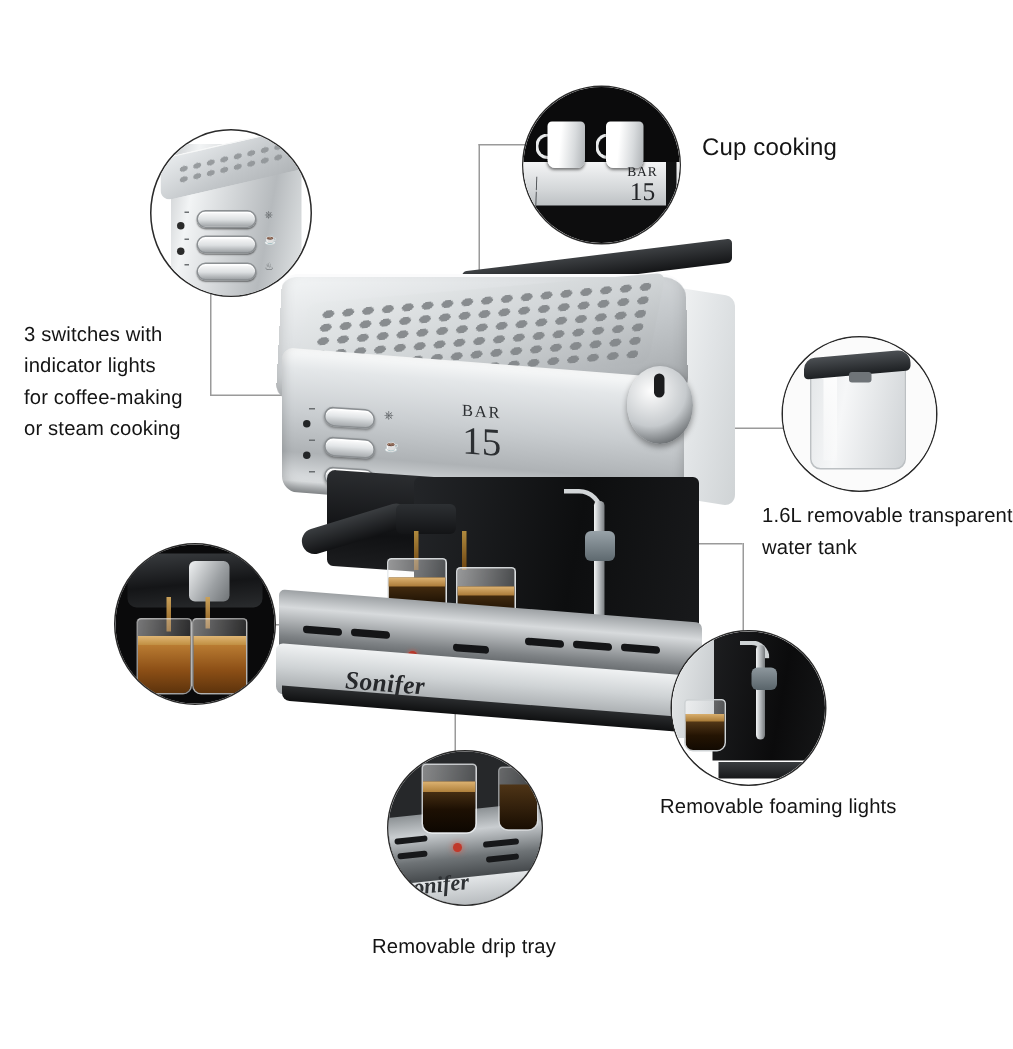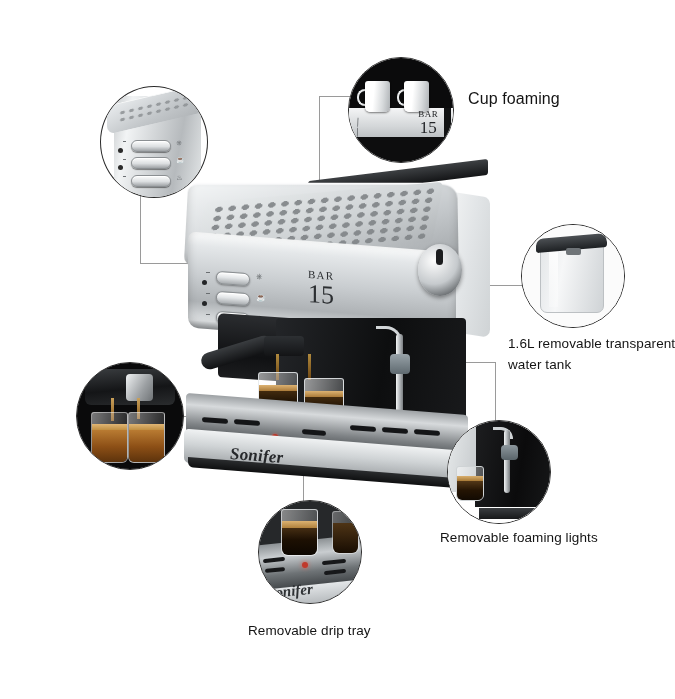--- a/index.html
+++ b/index.html
@@ -518,20 +518,24 @@
       <div class="sw" style="left:28%; top:64%;"></div>
       <div class="led" style="left:16%; top:71%;"></div>
       <div class="swtick" style="left:21%; top:65%;"></div>
       <div class="swicon" style="left:71%; top:63%;">☕</div>
 
       <div class="sw" style="left:28%; top:80%;"></div>
       <div class="swtick" style="left:21%; top:81%;"></div>
       <div class="swicon" style="left:71%; top:79%;">♨</div>
     </div>
   </div>
+  <div class="label" style="left:16px; top:212px; width:160px;">3 switches with
+indicator lights
+for coffee-making
+or steam cooking</div>
 
   <div class="callout" id="co-cupwarmer" style="left:348px; top:57px; width:106px; height:106px;">
     <div class="inner">
       <div class="darktop"></div>
       <div class="platform"></div>
       <div class="lowerdark"></div>
 
       <div class="cw-handle" style="left:8%;"></div>
       <div class="cw-cup" style="left:15%;"></div>
 
@@ -539,21 +543,21 @@
       <div class="cw-cup" style="left:53%;"></div>
 
       <div class="blackstrip"></div>
       <div class="gauge">——</div>
       <div class="bar15">
         <span class="b">BAR</span>
         <span class="n">15</span>
       </div>
     </div>
   </div>
-  <div class="label" style="left:468px; top:88px; width:190px; font-size:16px;">Cup foaming</div>
+  <div class="label" style="left:468px; top:88px; width:190px; font-size:16px;">Cup cooking</div>
 
   <div class="callout" id="co-tank" style="left:521px; top:224px; width:104px; height:104px;">
     <div class="inner">
       <div class="tank"></div>
       <div class="sheen"></div>
       <div class="lid"></div>
       <div class="latch"></div>
     </div>
   </div>
   <div class="label" style="left:508px; top:333px; width:175px;">1.6L removable transparent

